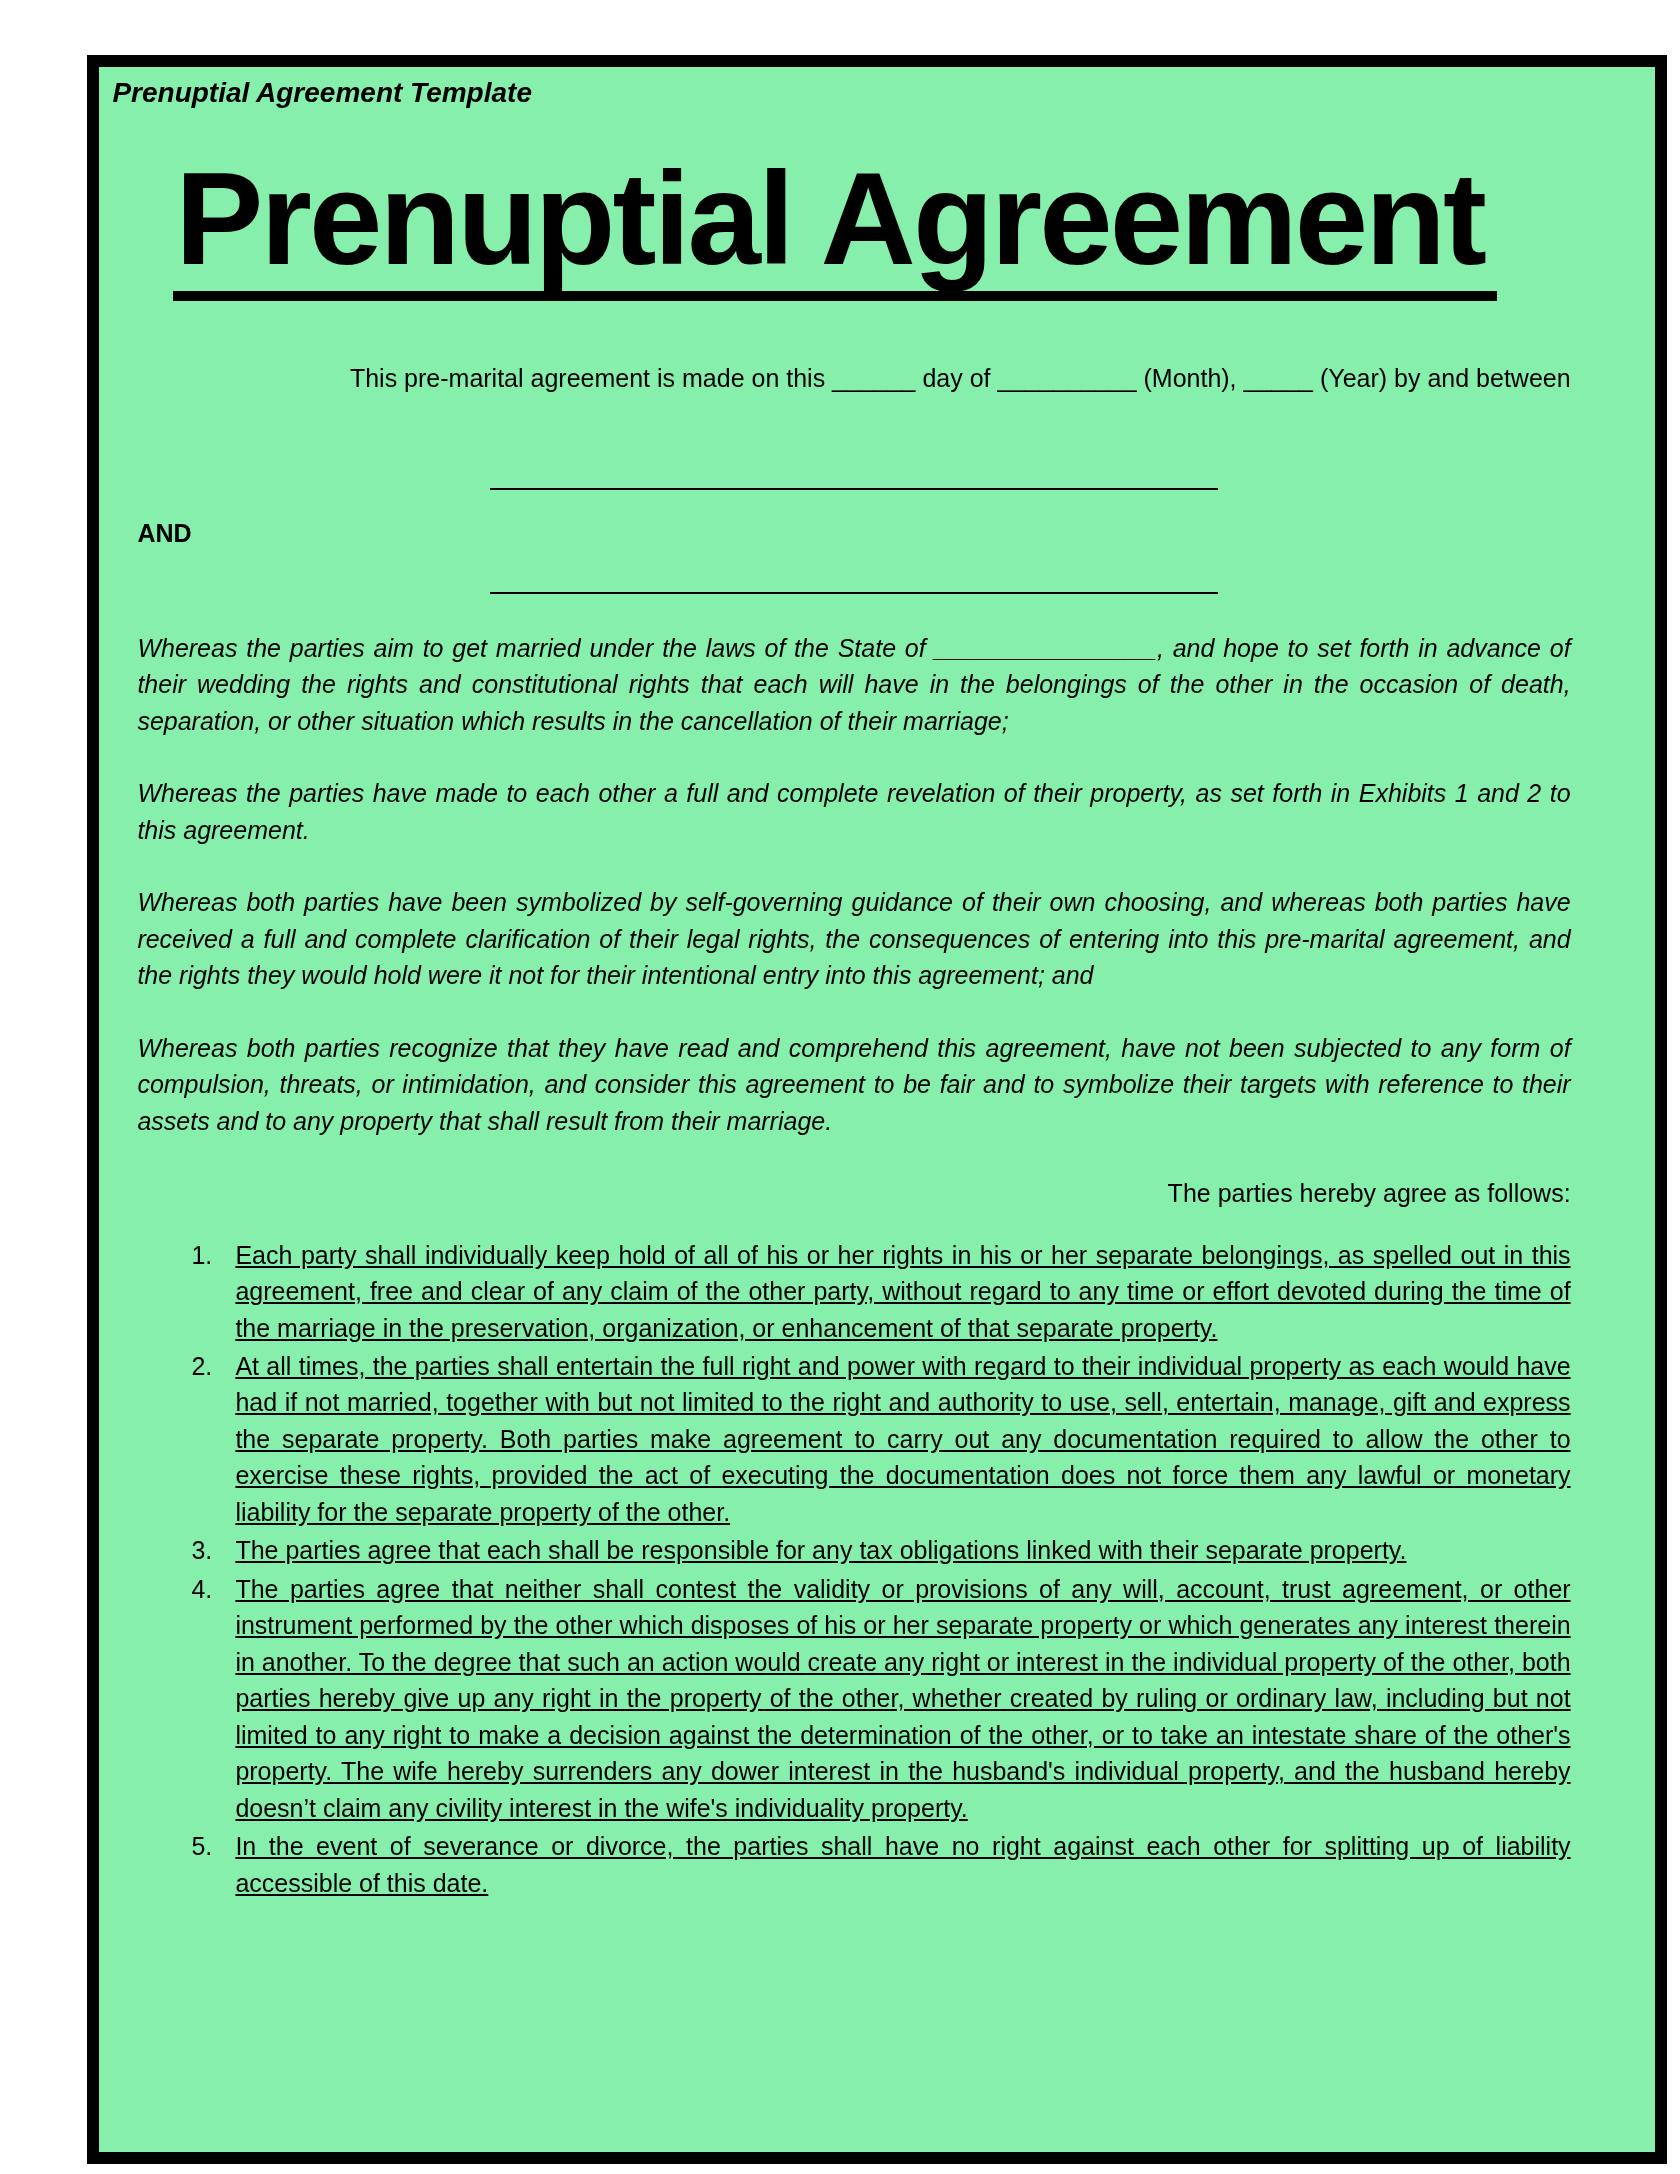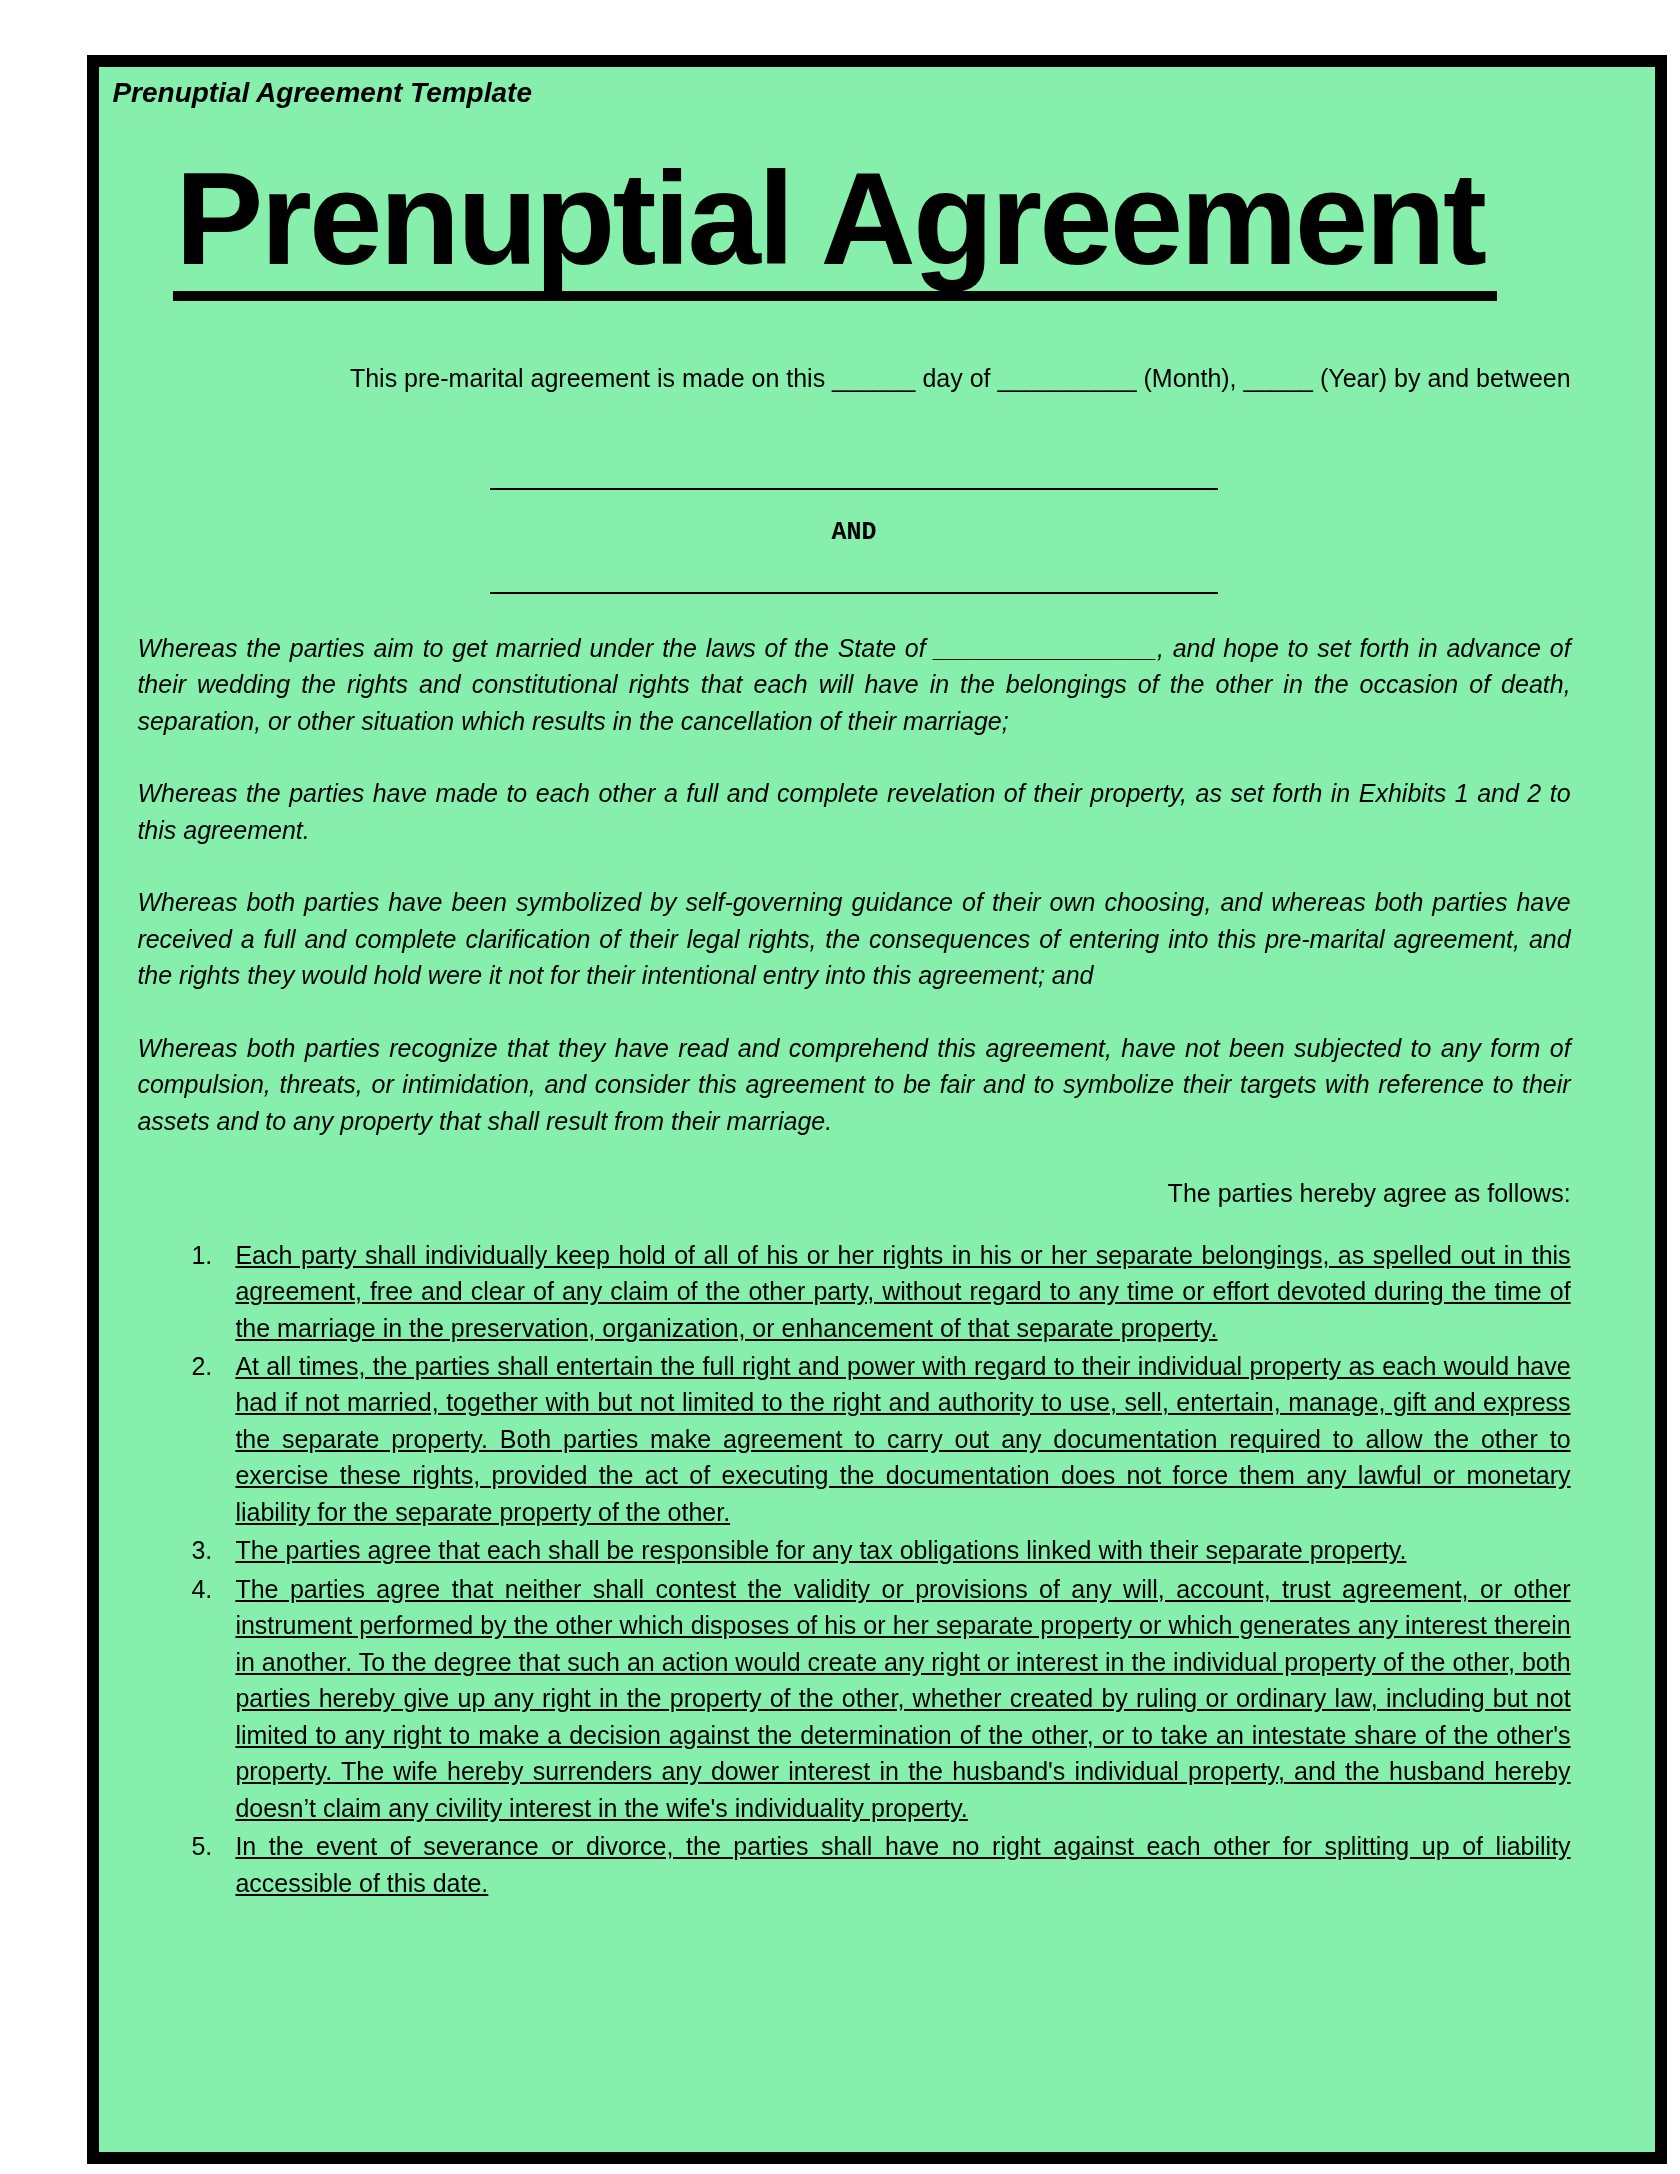--- a/index.html
+++ b/index.html
@@ -59,24 +59,22 @@
     text-align: right;
   }
   .blank-line {
     width: 728px;
     margin: 0 auto;
     border-bottom: 2.9px solid #000;
     height: 0;
   }
   .bl1 { margin-top: 92px; }
   .and-sep {
-    text-align: center;
     font-weight: bold;
     margin: 25px 0 0 0;
-    font-family: Liberation Mono, monospace;
   }
   .bl2 { margin-top: 40px; }
   .para {
     margin-top: 36px;
     text-align: justify;
     font-style: italic;
   }
   .lead {
     margin-top: 36px;
     text-align: right;

